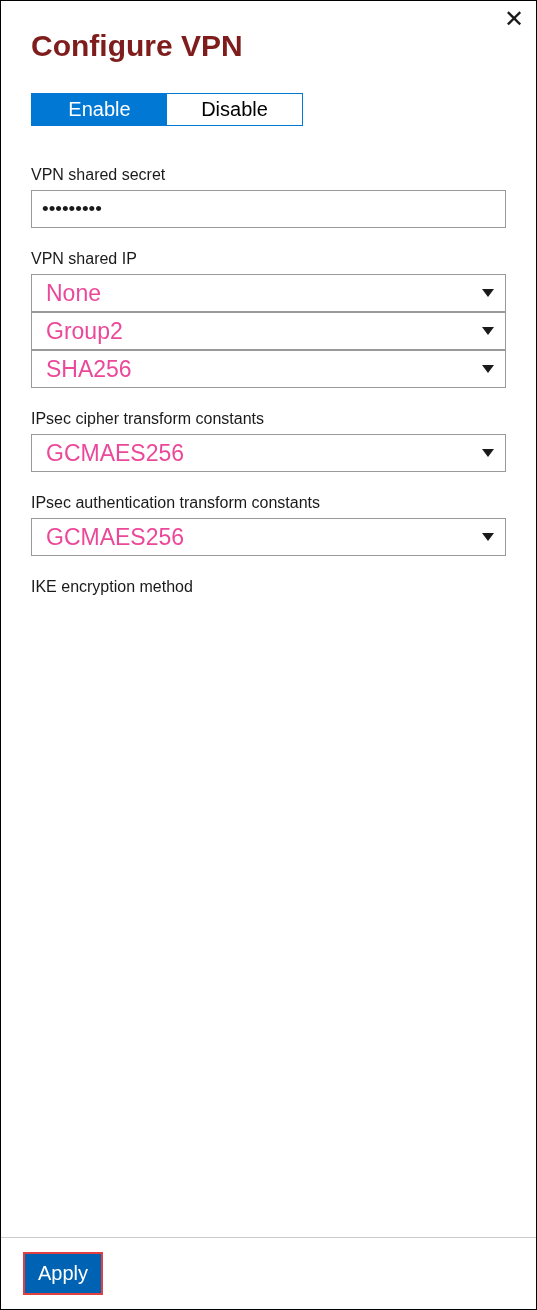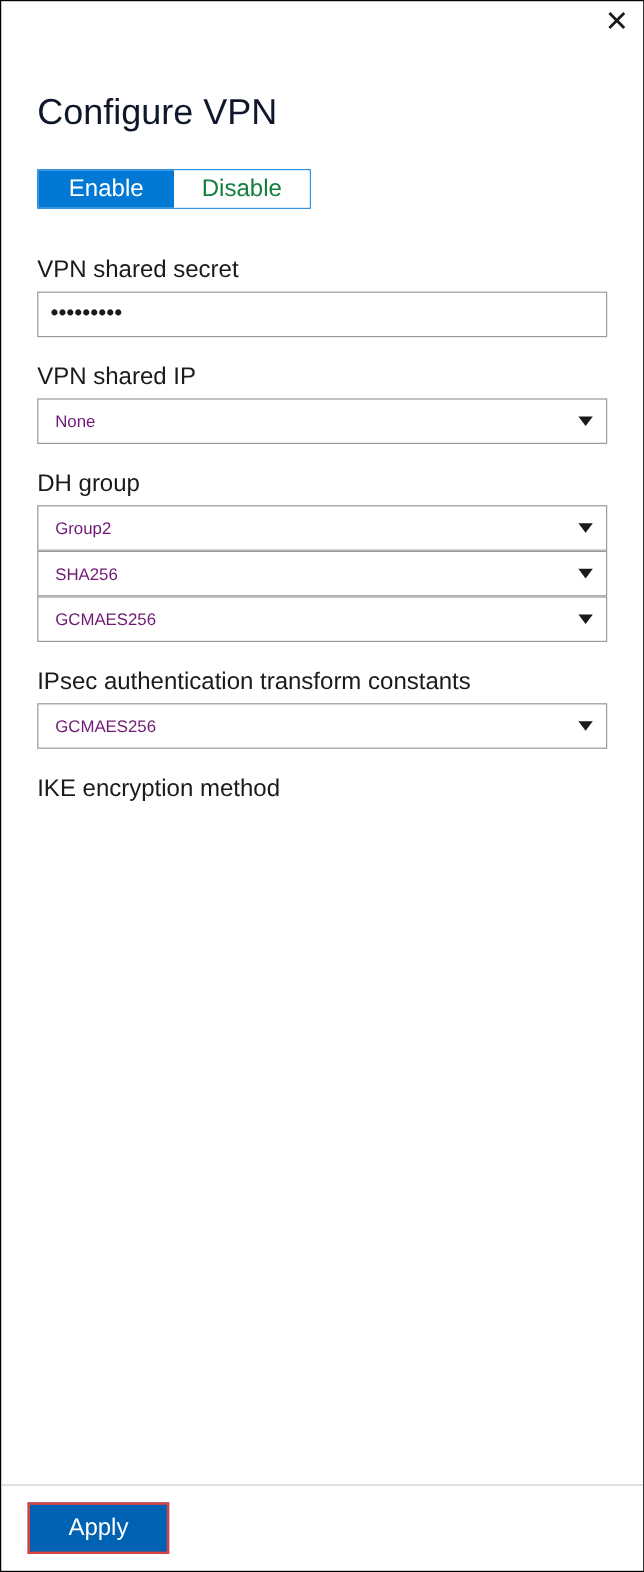--- a/index.html
+++ b/index.html
@@ -12,23 +12,22 @@
       position: relative;
       display: flex;
       flex-direction: column;
     }
     .header {
       padding: 28px 30px 10px 30px;
       position: relative;
     }
     .title {
       font-size: 30px;
-      font-weight: 400;
-      color: #0f172a;
-      margin-top: 48px;
+      font-weight: 700;
+      color: #7f1d1d;
     }
     .close-btn {
       position: absolute;
       top: 6px;
       right: 12px;
       font-size: 24px;
       font-weight: 400;
       cursor: pointer;
       color: #1a1a1a;
       line-height: 1;
@@ -45,40 +44,40 @@
       margin-top: 12px;
     }
     .required::before {
       content: "* ";
       color: #e00000;
       font-weight: 400;
     }
     .toggle-group {
       display: flex;
       border: 1px solid #0078d4;
-      width: 228px;
+      width: 272px;
       margin-bottom: 40px;
     }
     .toggle-btn {
       flex: 1;
       text-align: center;
       font-size: 20px;
       padding: 4px 0;
       cursor: pointer;
     }
     .toggle-btn.active {
       background: #0078d4;
       color: #fff;
     }
     .toggle-btn.inactive {
       background: #fff;
-      color: #15803d;
+      color: #000000;
     }
     .field-label {
-      font-size: 20px;
+      font-size: 16px;
       color: #1a1a1a;
       margin-bottom: 6px;
       margin-top: 22px;
       display: block;
     }
     .text-input {
       width: 100%;
       height: 38px;
       border: 1px solid #999;
       padding: 0 10px;
@@ -101,23 +100,23 @@
     }
     .select-wrap {
       position: relative;
       width: 100%;
     }
     .select-input {
       width: 100%;
       height: 38px;
       border: 1px solid #999;
       padding: 0 36px 0 14px;
-      font-size: 14px;
+      font-size: 23px;
       font-family: inherit;
-      color: #701a75;
+      color: #ec4899;
       background: #fff;
       appearance: none;
       -webkit-appearance: none;
       cursor: pointer;
       outline: none;
     }
     .select-caret {
       position: absolute;
       right: 12px;
       top: 50%;
@@ -130,21 +129,21 @@
       border-top: 8px solid #1a1a1a;
     }
     .footer {
       border-top: 1px solid #ccc;
       padding: 14px 22px;
     }
     .apply-btn {
       background: #0062b3;
       color: #fff;
       border: 2px solid #e04040;
-      padding: 8px 32px;
+      padding: 8px 13px;
       font-size: 20px;
       font-family: inherit;
       cursor: pointer;
     }
     .first-field-gap { margin-top: 36px; }
   </style>
 </head>
 <body>
 
 <div class="header">
@@ -166,35 +165,35 @@
 
   <label class="field-label">VPN shared IP</label>
 
   <div class="select-wrap">
     <select class="select-input">
       <option>None</option>
     </select>
     <div class="select-caret"></div>
   </div>
 
-  <label class="field-label">DH group</label>
   <div class="select-wrap">
     <select class="select-input">
       <option>Group2</option>
     </select>
     <div class="select-caret"></div>
   </div>
 
   <div class="select-wrap">
     <select class="select-input">
       <option>SHA256</option>
     </select>
     <div class="select-caret"></div>
   </div>
 
+  <label class="field-label">IPsec cipher transform constants</label>
   <div class="select-wrap">
     <select class="select-input">
       <option>GCMAES256</option>
     </select>
     <div class="select-caret"></div>
   </div>
 
   <label class="field-label">IPsec authentication transform constants</label>
   <div class="select-wrap">
     <select class="select-input">

